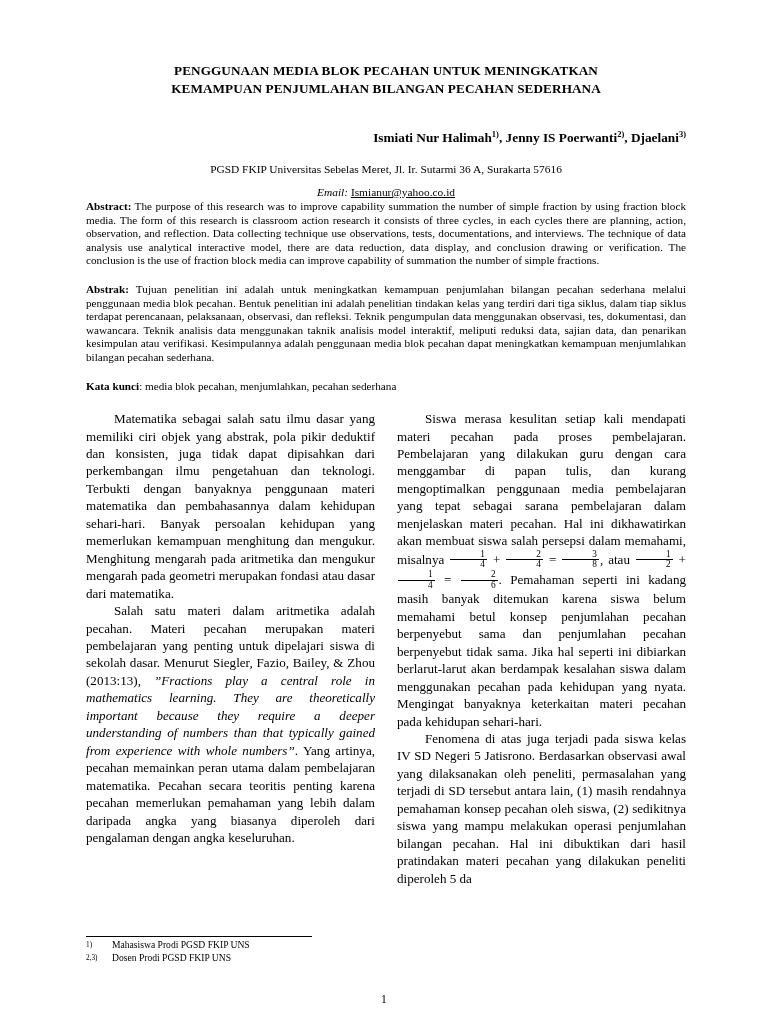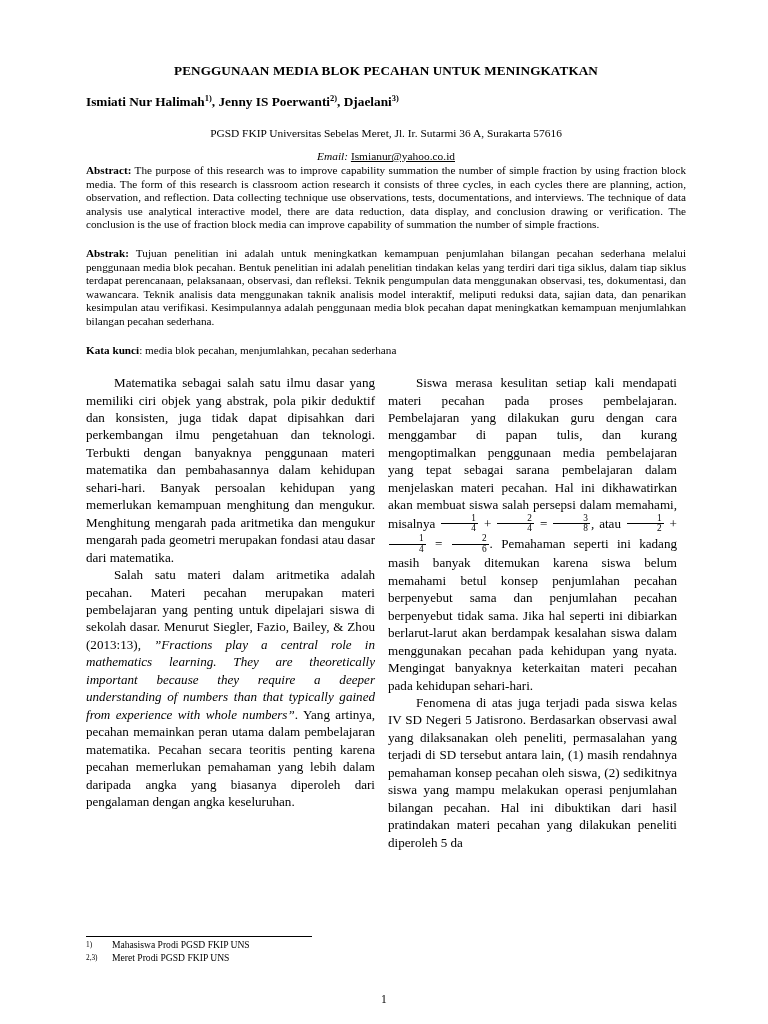--- a/index.html
+++ b/index.html
@@ -33,25 +33,25 @@
   
   .title {
     text-align: center;
     font-weight: bold;
     font-size: 13.2px;
     line-height: 18px;
     letter-spacing: 0.1px;
     margin: 0 14px;
   }
   .authors {
-    text-align: left;
+    text-align: right;
     font-weight: bold;
     font-size: 13.3px;
     line-height: 16px;
-    margin-top: 14px;
+    margin-top: 32px;
   }
   .authors sup {
     font-size: 8.5px;
     vertical-align: super;
     line-height: 0;
   }
   .affil {
     text-align: center;
     font-size: 11.4px;
     line-height: 15px;
@@ -79,21 +79,21 @@
     margin-top: 15px;
     font-size: 11.2px;
     line-height: 13.6px;
   }
   .keywords b { font-weight: bold; }
 
   
   .columns {
     margin-top: 17px;
     display: flex;
-    gap: 13px;
+    gap: 22px;
     width: 600px;
   }
   .col {
     width: 289px;
     font-size: 13.1px;
     line-height: 17.45px;
     text-align: justify;
     text-justify: inter-word;
     hyphens: manual;
   }
@@ -151,20 +151,21 @@
   }
 </style>
 </head>
 <body>
 
 <div class="page">
   <div class="content">
 
     <div>
       <div class="title">PENGGUNAAN MEDIA BLOK PECAHAN UNTUK MENINGKATKAN</div>
+      <div class="title">KEMAMPUAN PENJUMLAHAN BILANGAN PECAHAN SEDERHANA</div>
     </div>
 
     <div class="authors"><span>Ismiati Nur Halimah</span><sup>1)</sup><span>, </span><span>Jenny IS Poerwanti</span><sup>2)</sup><span>, </span><span>Djaelani</span><sup>3)</sup></div>
 
     <div class="affil">PGSD FKIP Universitas Sebelas Meret, Jl. Ir. Sutarmi 36 A, Surakarta 57616</div>
 
     <div class="email-line"><span class="email-label">Email:</span> <span class="email-addr">Ismianur@yahoo.co.id</span></div>
 
     <div class="abstract-block en"><b>Abstract:</b><span> The purpose of this research was to improve capability summation the number of simple fraction by using fraction block media. The form of this research is classroom action research it consists of three cycles, in each cycles there are planning, action, observation, and reflection. Data collecting technique use observations, tests, documentations, and interviews. The technique of data analysis use analytical interactive model, there are data reduction, data display, and conclusion drawing or verification. The conclusion is the use of fraction block media can improve capability of summation the number of simple fractions.</span></div>
 
@@ -188,18 +189,18 @@
   </div>
 
   <div class="footnote">
     <div class="rule"></div>
     <div class="fn-row">
       <span class="fn-mark">1)</span>
       <span class="fn-text">Mahasiswa Prodi PGSD FKIP UNS</span>
     </div>
     <div class="fn-row">
       <span class="fn-mark">2,3)</span>
-      <span class="fn-text">Meret Prodi PGSD FKIP UNS</span>
+      <span class="fn-text">Dosen Prodi PGSD FKIP UNS</span>
     </div>
   </div>
 
   <div class="page-number">1</div>
 </div>
 
 </body></html>

